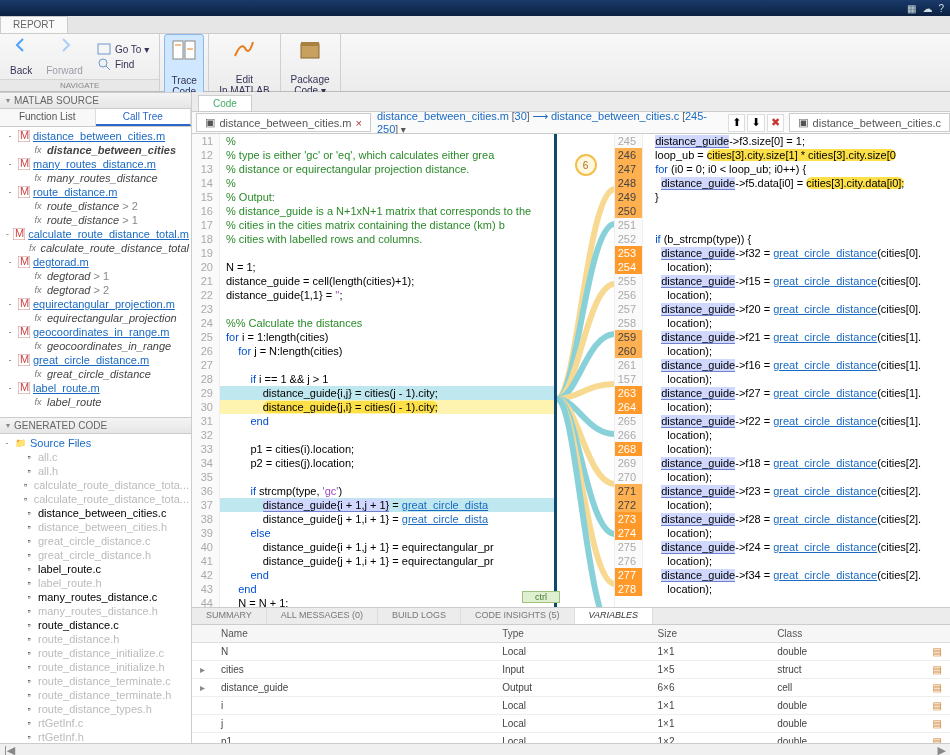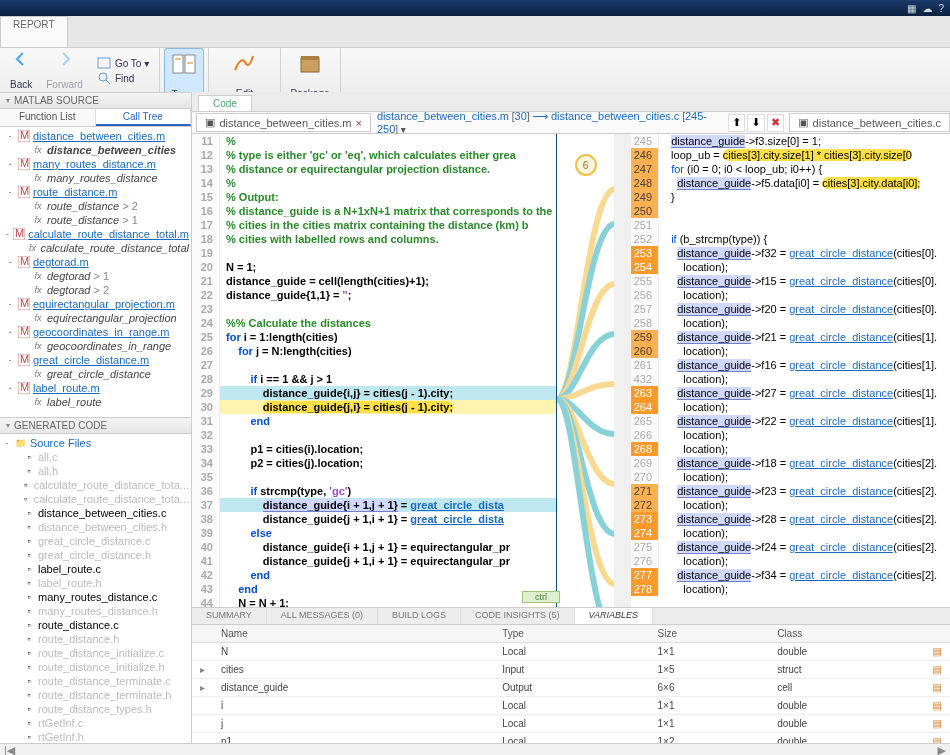--- a/index.html
+++ b/index.html
@@ -3,21 +3,21 @@
 <meta charset="utf-8">
 <style>
 * { margin:0; padding:0; box-sizing:border-box; font-family:"Segoe UI",Tahoma,sans-serif; font-size:11px; }
 body { width:950px; height:755px; background:#f0f0f0; overflow:hidden; position:relative; }
 
 
 .banner { height:16px; background:linear-gradient(#1a3a6a,#0c2040); display:flex; justify-content:flex-end; align-items:center; padding:0 6px; gap:6px; }
 .banner span { color:#cdd; font-size:10px; cursor:pointer; }
 
 
-.tabstrip { height:32px; background:#e6e6e6; border-bottom:1px solid #ccc; display:flex; }
+.tabstrip { height:18px; background:#e6e6e6; border-bottom:1px solid #ccc; display:flex; }
 .tabstrip .tab { padding:2px 12px; background:#fafafa; border:1px solid #ccc; border-bottom:none; font-size:10px; color:#666; }
 
 
 .ribbon { height:58px; background:linear-gradient(#f8f8f8,#ececec); border-bottom:1px solid #bbb; display:flex; }
 .rgroup { border-right:1px solid #d0d0d0; display:flex; flex-direction:column; }
 .rgroup .btns { flex:1; display:flex; align-items:center; padding:0 4px; gap:2px; }
 .rgroup .lbl { text-align:center; font-size:8px; color:#888; background:#e8e8e8; border-top:1px solid #d5d5d5; padding:1px 0; }
 .rbtn { display:flex; flex-direction:column; align-items:center; gap:12px; padding:2px 6px; border-radius:3px; cursor:pointer; }
 .rbtn .ico { width:16px; height:16px; }
 .rbtn.big .ico { width:26px; height:26px; }
@@ -55,22 +55,22 @@
 
 .tracehdr { height:22px; border-bottom:1px solid #ccc; display:flex; align-items:center; background:#fafafa; }
 .tracehdr .filetab { display:flex; align-items:center; gap:4px; padding:2px 8px; border:1px solid #ccc; background:#fff; margin-left:4px; font-size:10px; color:#555; cursor:pointer; }
 .tracehdr .spacer { flex:1; }
 .tracehdr .crumb { font-size:10px; color:#555; padding:0 6px; }
 .tracehdr .crumb span { color:#1a6ac2; cursor:pointer; }
 .tracehdr .ibtn { width:18px; height:18px; display:inline-flex; align-items:center; justify-content:center; border:1px solid #ddd; margin:0 1px; cursor:pointer; background:#fff; }
 
 .codesplit { flex:1; display:flex; overflow:hidden; position:relative; }
 .code { overflow:auto; font-family:Consolas,Menlo,monospace; font-size:11px; line-height:14px; background:#fff; }
-.code.left { width:365px; border-right:1px solid #0c4a6e;font-weight:bold; }
-.code.rightc { flex:1;margin-left:16px; }
+.code.left { width:365px; border-right:3px solid #0c4a6e; }
+.code.rightc { flex:1; }
 .code .ln { display:flex; white-space:pre; }
 .code .gut { width:28px; text-align:right; padding-right:6px; color:#aaa; background:#fafafa; border-right:1px solid #eee; user-select:none; }
 .code .txt { padding-left:6px; flex:1; }
 .code .hl-sel { background:#bfe7ef; }
 .code .hl-yel { background:#fff3b0; }
 .code .hl-or2 { background:#ffb050; }
 .code .hl-or3 { background:#ff9a2a; color:#fff; }
 .gut.hl-or2 { background:#ffb050; color:#444; }
 .gut.hl-or3 { background:#ff9a2a; color:#fff; }
 .cmt { color:#2a8a2a; }
@@ -578,21 +578,21 @@
           <div class="ln"><span class="gut ">252</span><span class="txt ">  <span class="kw">if</span> (b_strcmp(type)) {</span></div>
           <div class="ln"><span class="gut hl-or3">253</span><span class="txt ">    <span class="vhl">distance_guide</span>-&gt;f32 = <span class="fn">great_circle_distance</span>(cities[0].</span></div>
           <div class="ln"><span class="gut hl-or3">254</span><span class="txt ">      location);</span></div>
           <div class="ln"><span class="gut ">255</span><span class="txt ">    <span class="vhl">distance_guide</span>-&gt;f15 = <span class="fn">great_circle_distance</span>(cities[0].</span></div>
           <div class="ln"><span class="gut ">256</span><span class="txt ">      location);</span></div>
           <div class="ln"><span class="gut ">257</span><span class="txt ">    <span class="vhl">distance_guide</span>-&gt;f20 = <span class="fn">great_circle_distance</span>(cities[0].</span></div>
           <div class="ln"><span class="gut ">258</span><span class="txt ">      location);</span></div>
           <div class="ln"><span class="gut hl-or2">259</span><span class="txt ">    <span class="vhl">distance_guide</span>-&gt;f21 = <span class="fn">great_circle_distance</span>(cities[1].</span></div>
           <div class="ln"><span class="gut hl-or2">260</span><span class="txt ">      location);</span></div>
           <div class="ln"><span class="gut ">261</span><span class="txt ">    <span class="vhl">distance_guide</span>-&gt;f16 = <span class="fn">great_circle_distance</span>(cities[1].</span></div>
-          <div class="ln"><span class="gut ">432</span><span class="txt ">      location);</span></div>
+          <div class="ln"><span class="gut ">157</span><span class="txt ">      location);</span></div>
           <div class="ln"><span class="gut hl-or3">263</span><span class="txt ">    <span class="vhl">distance_guide</span>-&gt;f27 = <span class="fn">great_circle_distance</span>(cities[1].</span></div>
           <div class="ln"><span class="gut hl-or3">264</span><span class="txt ">      location);</span></div>
           <div class="ln"><span class="gut ">265</span><span class="txt ">    <span class="vhl">distance_guide</span>-&gt;f22 = <span class="fn">great_circle_distance</span>(cities[1].</span></div>
           <div class="ln"><span class="gut ">266</span><span class="txt ">      location);</span></div>
           <div class="ln"><span class="gut hl-or3">268</span><span class="txt ">      location);</span></div>
           <div class="ln"><span class="gut ">269</span><span class="txt ">    <span class="vhl">distance_guide</span>-&gt;f18 = <span class="fn">great_circle_distance</span>(cities[2].</span></div>
           <div class="ln"><span class="gut ">270</span><span class="txt ">      location);</span></div>
           <div class="ln"><span class="gut hl-or2">271</span><span class="txt ">    <span class="vhl">distance_guide</span>-&gt;f23 = <span class="fn">great_circle_distance</span>(cities[2].</span></div>
           <div class="ln"><span class="gut hl-or2">272</span><span class="txt ">      location);</span></div>
           <div class="ln"><span class="gut hl-or3">273</span><span class="txt ">    <span class="vhl">distance_guide</span>-&gt;f28 = <span class="fn">great_circle_distance</span>(cities[2].</span></div>

